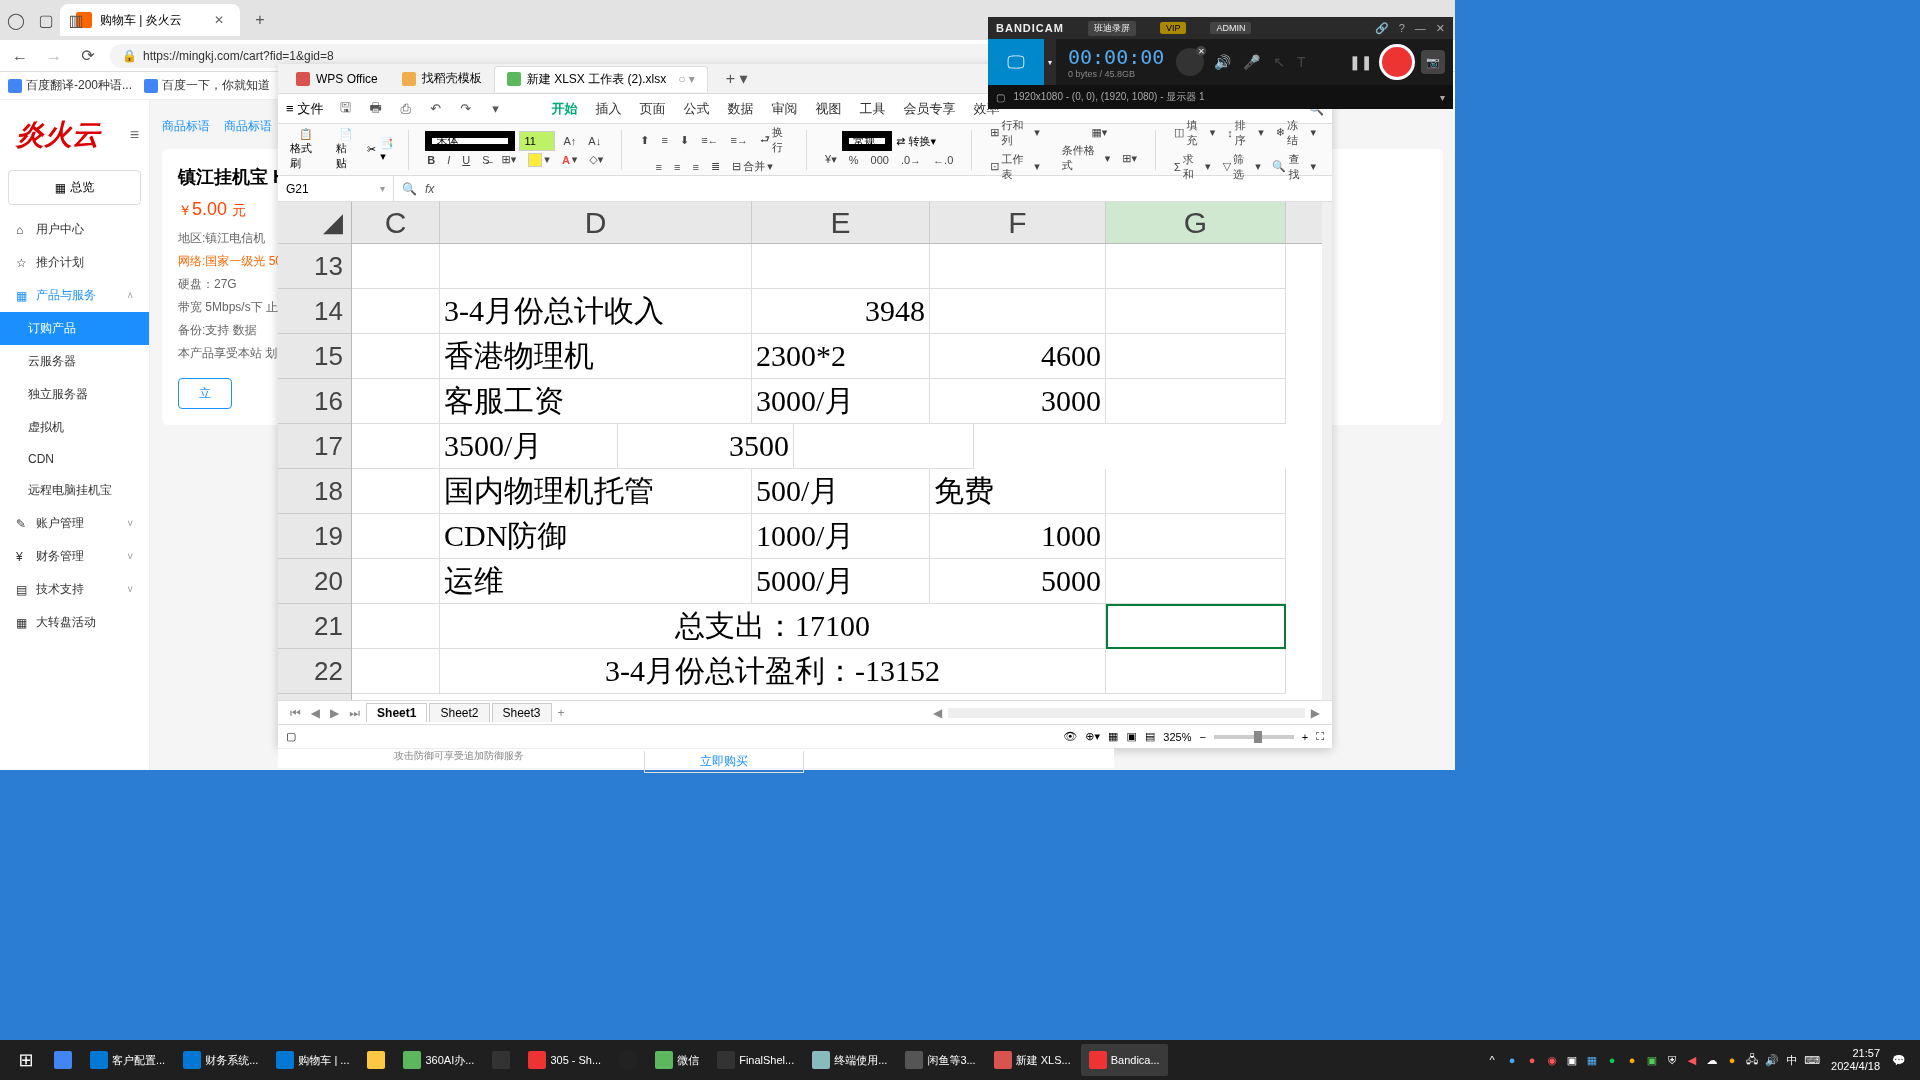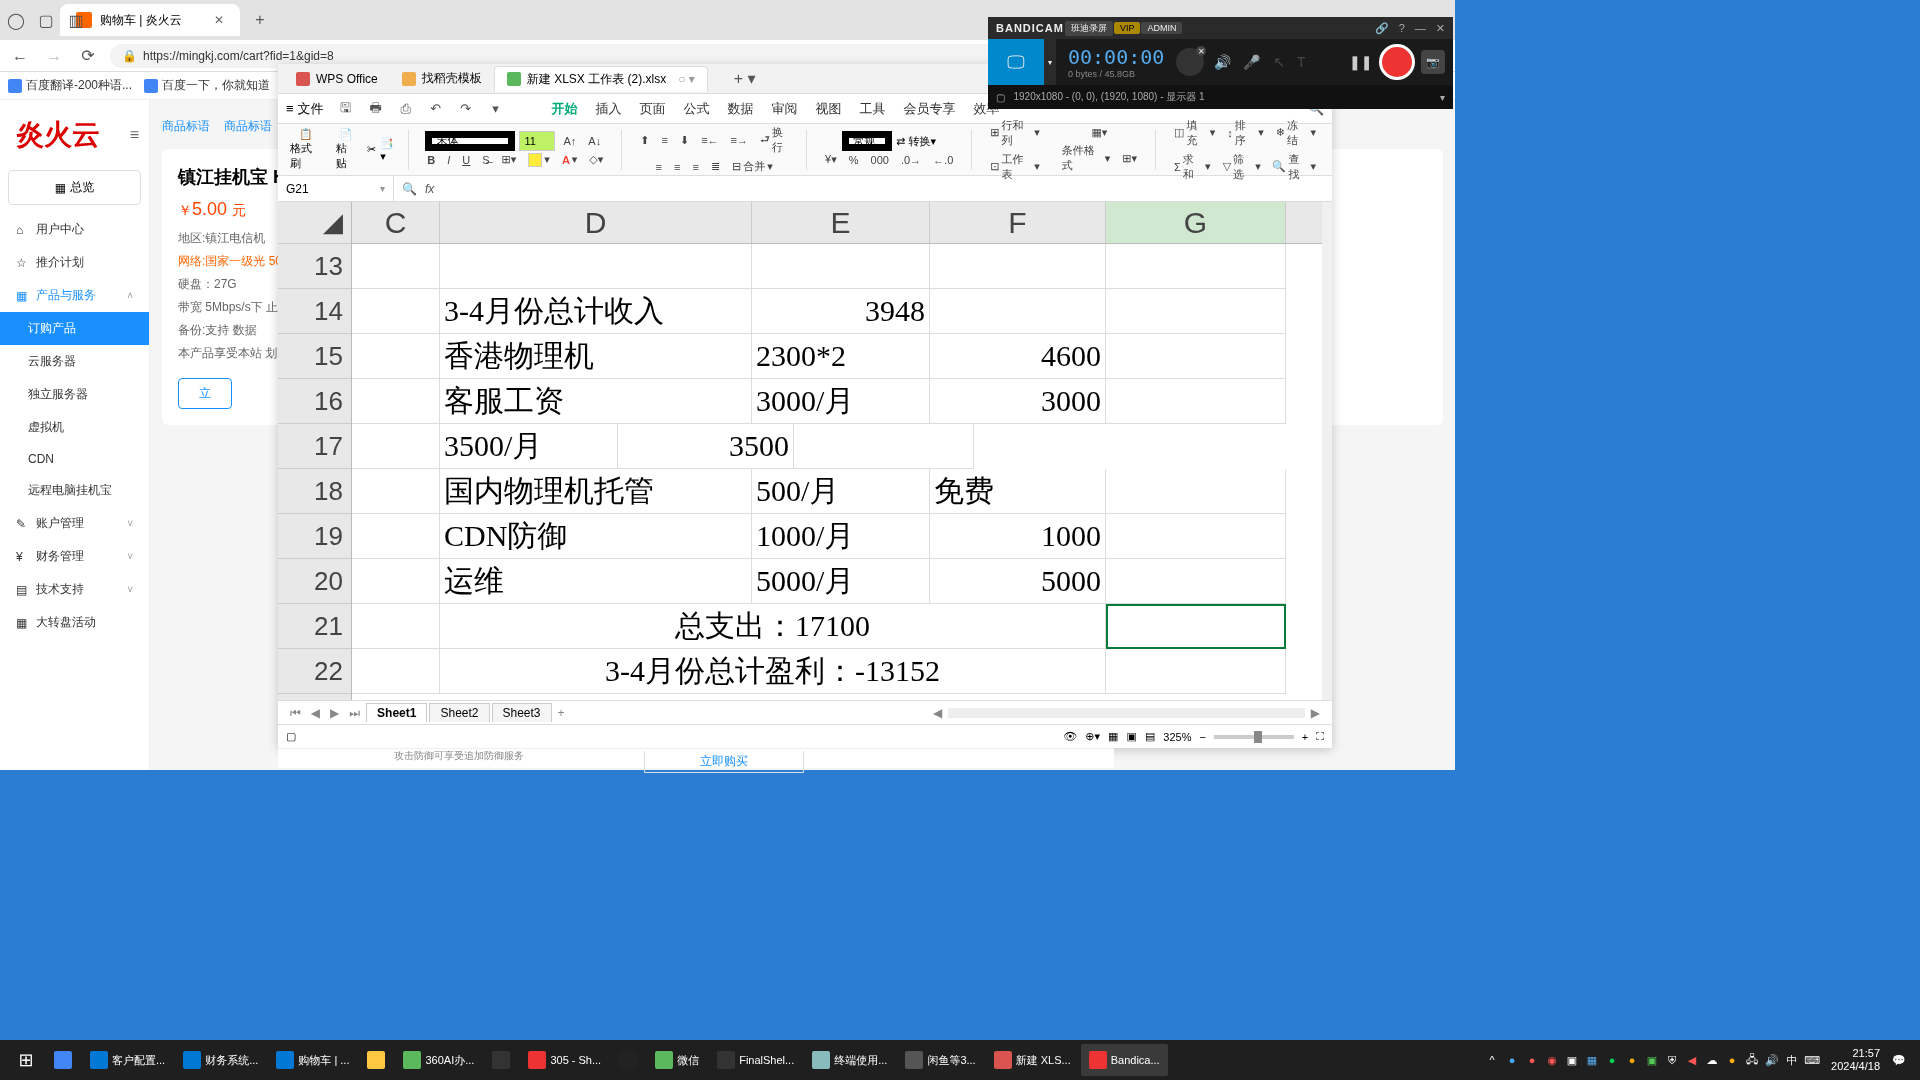--- a/index.html
+++ b/index.html
@@ -21,21 +21,21 @@
 .browser-addr-right { display: flex; gap: 10px; }
 
 .bookmarks { height: 28px; background: #fff; display: flex; align-items: center; padding: 0 8px; gap: 12px; font-size: 12px; border-bottom: 1px solid #eee; }
 .bookmark-item { display: flex; align-items: center; gap: 4px; color: #333; }
 .bm-ico { width: 14px; height: 14px; background: #4285f4; border-radius: 2px; }
 .bm-ico.b2 { background: #ea4335; }
 
 
 .yanhuo-page { display: flex; height: 670px; }
 .yanhuo-sidebar { width: 150px; background: #fff; border-right: 1px solid #eee; padding-top: 8px; }
-.yanhuo-logo { font-size: 28px; color: #d00; font-weight: bold; padding: 8px 16px; }
+.yanhuo-logo { font-size: 28px; color: #d00; font-weight: bold; padding: 8px 16px; font-style: italic; }
 .yanhuo-logo-row { display: flex; align-items: center; }
 .yanhuo-logo-collapse { margin-left: auto; padding: 0 10px; color: #666; }
 .side-item { padding: 8px 16px; font-size: 12px; color: #333; display: flex; align-items: center; gap: 6px; }
 .side-item.active { background: #1a90ff; color: #fff; }
 .side-item.sub { padding-left: 28px; }
 .side-item.expanded { color: #1a90ff; }
 .side-chevron { margin-left: auto; color: #999; font-size: 10px; }
 .side-icon { width: 14px; display: inline-block; }
 .overview-btn { display: flex; align-items: center; gap: 4px; font-size: 12px; padding: 8px 12px; margin: 8px; border: 1px solid #ddd; border-radius: 4px; justify-content: center; }
 
@@ -44,21 +44,21 @@
 .product-card { background: #fff; padding: 16px; border-radius: 6px; margin-top: 8px; }
 .pc-title { font-size: 18px; font-weight: bold; }
 .pc-price { color: #f40; font-size: 18px; margin: 10px 0; }
 .pc-price .yen { font-size: 14px; }
 .pc-meta { font-size: 12px; color: #666; margin: 6px 0; }
 .pc-meta.orange { color: #f60; }
 .pc-btn { border: 1px solid #1a90ff; color: #1a90ff; background: #fff; padding: 6px 20px; border-radius: 4px; margin-top: 10px; font-size: 12px; }
 
 
 .wps-window { position: absolute; top: 64px; left: 278px; width: 1054px; height: 684px; background: #fff; box-shadow: 0 2px 10px rgba(0,0,0,0.2); }
-.wps-tabs { height: 30px; background: #f2f2f2; display: flex; align-items: center; padding-left: 6px; gap: 16px; border-bottom: 1px solid #ddd; }
+.wps-tabs { height: 30px; background: #f2f2f2; display: flex; align-items: center; padding-left: 6px; gap: 8px; border-bottom: 1px solid #ddd; }
 .wps-tab { height: 26px; padding: 0 12px; display: flex; align-items: center; gap: 6px; font-size: 12px; border-radius: 4px 4px 0 0; }
 .wps-tab.active { background: #fff; border: 1px solid #ddd; border-bottom: none; }
 .wps-tab-icon { width: 14px; height: 14px; border-radius: 2px; }
 .wps-tab-icon.wps { background: #d9534f; }
 .wps-tab-icon.tpl { background: #f0ad4e; }
 .wps-tab-icon.xlsx { background: #5cb85c; }
 .wps-tab-close { color: #999; margin-left: 6px; }
 .wps-tab-add { padding: 0 10px; color: #555; }
 
 .wps-menu { height: 30px; display: flex; align-items: center; padding: 0 8px; gap: 14px; font-size: 13px; border-bottom: 1px solid #ddd; }
@@ -103,21 +103,21 @@
 .sheet-tab { padding: 2px 10px; border: 1px solid #ccc; border-bottom: none; background: #f5f5f5; }
 .sheet-tab.active { background: #fff; font-weight: bold; }
 
 .wps-status { height: 24px; border-top: 1px solid #ddd; display: flex; align-items: center; padding: 0 8px; font-size: 11px; gap: 10px; }
 .wps-status-right { margin-left: auto; display: flex; align-items: center; gap: 8px; }
 .zoom-slider { width: 80px; height: 4px; background: #ccc; position: relative; }
 .zoom-slider::after { content: ''; position: absolute; width: 8px; height: 12px; background: #888; top: -4px; left: 50%; }
 
 
 .bandicam { position: absolute; top: 17px; left: 988px; width: 465px; height: 92px; background: #1a1a1a; color: #eee; font-size: 11px; }
-.bc-title { height: 22px; background: #2a2a2a; display: flex; align-items: center; padding: 0 8px; gap: 1px; }
+.bc-title { height: 22px; background: #2a2a2a; display: flex; align-items: center; padding: 0 8px; gap: 24px; }
 .bc-logo { font-weight: bold; font-size: 11px; letter-spacing: 1px; }
 .bc-tag { background: #444; padding: 1px 6px; border-radius: 2px; font-size: 9px; }
 .bc-tag.vip { background: #a80; color: #000; }
 .bc-win { margin-left: auto; display: flex; gap: 10px; color: #aaa; }
 .bc-main { height: 46px; display: flex; align-items: center; }
 .bc-mode { width: 56px; height: 46px; background: #0088cc; display: flex; align-items: center; justify-content: center; font-size: 18px; }
 .bc-mode-dd { width: 12px; background: #2a2a2a; height: 46px; display: flex; align-items: center; justify-content: center; font-size: 8px; }
 .bc-timer { padding: 0 12px; }
 .bc-time { font-size: 20px; font-family: monospace; color: #5ae; }
 .bc-bytes { font-size: 9px; color: #888; }

